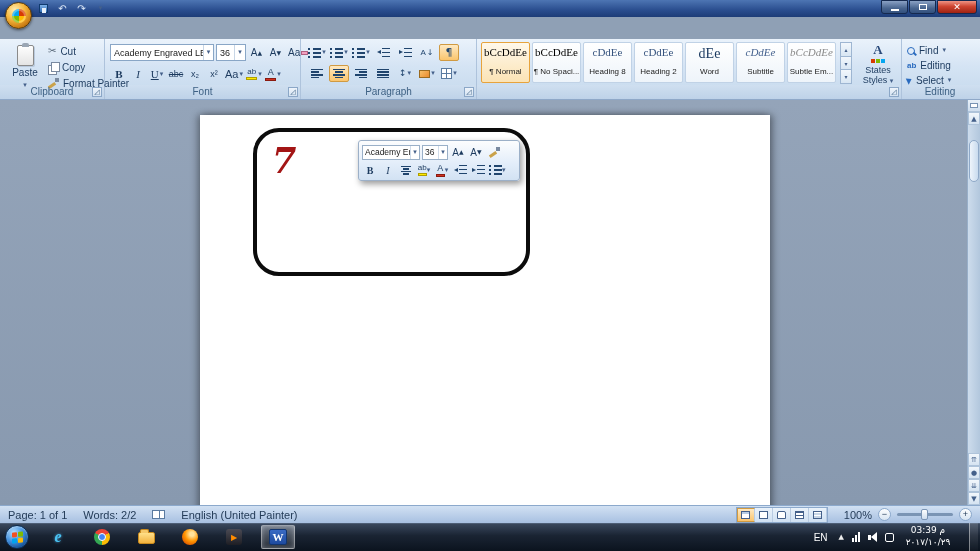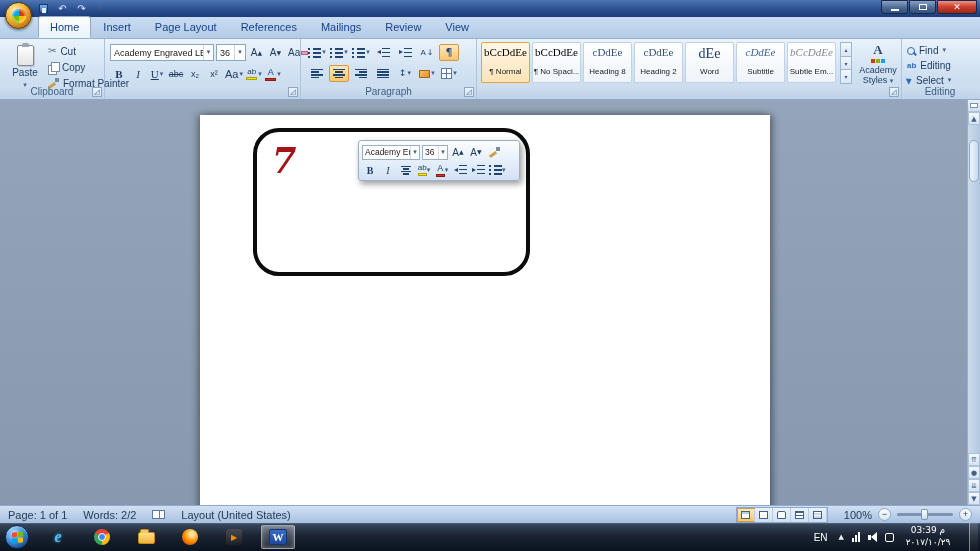--- a/index.html
+++ b/index.html
@@ -300,31 +300,20 @@
       <div class="win-btn close">
           <span class="wg-x">✕</span>
         </div>
     </div>
   </div>
 
   <div class="office-orb">
     <div class="office-logo"></div>
   </div>
 
-  <div class="tabrow">
-    <div class="tabs">
-      <span class="tab active">Home</span>
-      <span class="tab">Insert</span>
-      <span class="tab">Page Layout</span>
-      <span class="tab">References</span>
-      <span class="tab">Mailings</span>
-      <span class="tab">Review</span>
-      <span class="tab">View</span>
-    </div>
-  </div>
 
   <div class="ribbon">
     <div class="label-band"></div>
 
     <div class="rgroup g-clipboard">
       <div class="paste-btn">
         <div class="i-clipboard"></div>
         <div>Paste</div>
         <span class="arrow">▾</span>
       </div>
@@ -395,20 +384,21 @@
           <span class="arrow">▾</span>
         </span>
         <span class="tbtn">
           <span class="fc-wrap">
               <span style="font-size:9px">A</span>
               <span class="fc-bar"></span>
             </span>
           <span class="arrow">▾</span>
         </span>
       </div>
+      <div class="rgroup-label">Font</div>
       <div class="launcher">◿</div>
     </div>
 
     <div class="rgroup g-paragraph">
       <div class="prow1">
         <span class="pbtn">
             <span class="i-ul"></span>
             <span class="arrow">▾</span>
           </span>
         <span class="pbtn">
@@ -519,21 +509,21 @@
         <span class="gs-btn">▾</span>
         <span class="gs-btn">▾</span>
       </div>
       <div class="change-styles">
         <span class="cs-a">A</span>
         <span class="cs-dots">
             <i></i>
             <i></i>
             <i></i>
           </span>
-        <span>Academy Styles</span>
+        <span>States Styles</span>
         <span class="arrow">▾</span>
       </div>
       <div class="launcher">◿</div>
     </div>
 
     <div class="rgroup g-editing">
       <div class="ed-rows">
         <div class="ed-row">
           <span class="i-find"></span>
           <span>Find</span>
@@ -635,21 +625,21 @@
         <div class="vs-btn">⇊</div>
         <div class="vs-btn">▼</div>
       </div>
     </div>
   </div>
 
   <div class="statusbar">
     <span class="sb-item">Page: 1 of 1</span>
     <span class="sb-item">Words: 2/2</span>
     <span class="i-book"></span>
-    <span class="sb-item">Layout (United States)</span>
+    <span class="sb-item">English (United Painter)</span>
     <span class="sb-spacer"></span>
     <span class="views">
       <span class="vbtn pressed">
           <span class="vi print"></span>
         </span>
       <span class="vbtn">
           <span class="vi"></span>
         </span>
       <span class="vbtn">
           <span class="vi web"></span>

